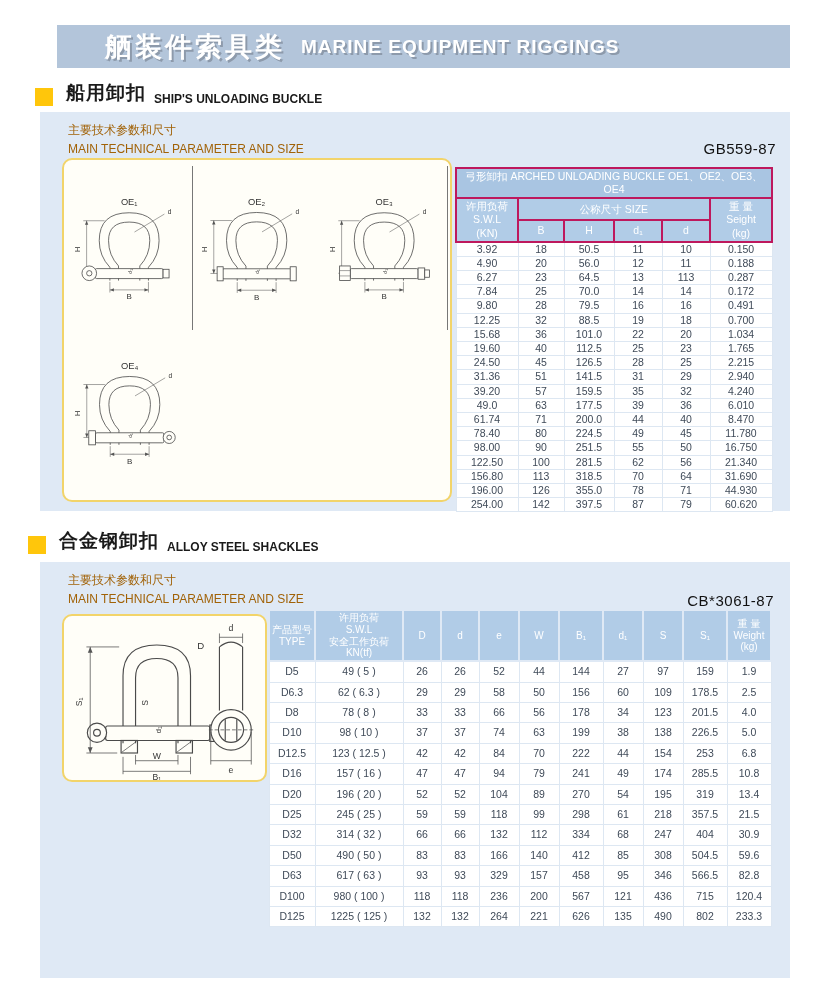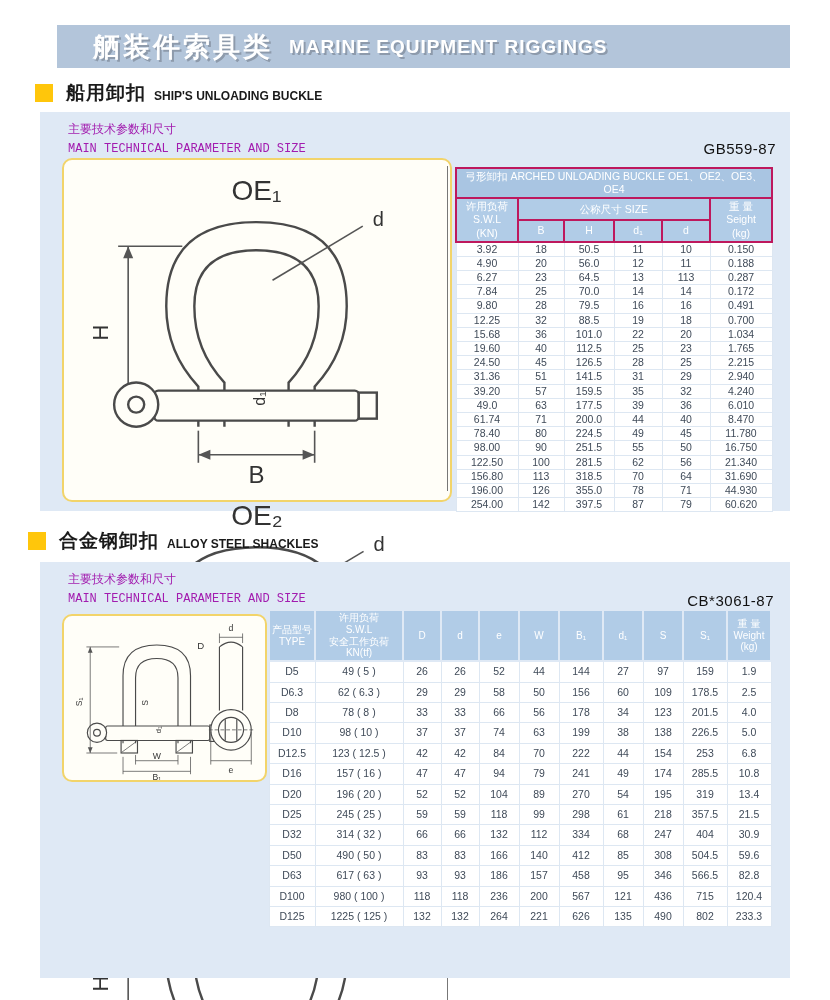--- a/index.html
+++ b/index.html
@@ -1,47 +1,47 @@
 <!DOCTYPE html>
 <html><head>
 <meta charset="utf-8">
 <style>
   html,body{margin:0;padding:0;background:#fff;}
   .page{position:relative;width:830px;height:1000px;background:#fff;overflow:hidden;
         font-family:"Liberation Sans","DejaVu Sans",sans-serif;}
 
   
   .banner{position:absolute;left:57px;top:25px;width:733px;height:43px;background:#b3c5da;
-          display:flex;align-items:center;padding-left:36px;box-sizing:border-box;}
+          display:flex;align-items:center;padding-left:48px;box-sizing:border-box;}
   .banner .zh{font-size:27px;font-weight:bold;color:#fff;letter-spacing:3px;
               text-shadow:2px 2px 0 #8d9aab;}
   .banner .en{font-size:19px;font-weight:bold;color:#fff;margin-left:16px;letter-spacing:1px;
               text-shadow:2px 2px 0 #8d9aab;}
 
   
-  .sec-head{position:absolute;display:flex;align-items:center;}
+  .sec-head{position:absolute;display:flex;align-items:flex-end;}
   #sec1-head{left:35px;top:80px;}
   #sec2-head{left:28px;top:528px;}
   .bullet{width:18px;height:18px;background:#ffc60b;margin-right:13px;}
   .head-zh{font-size:19px;font-weight:bold;color:#1a1a1a;letter-spacing:1px;}
   .head-en{font-size:12px;font-weight:bold;color:#1a1a1a;margin-left:8px;margin-top:5px;}
 
   
   .panel{position:absolute;left:40px;width:750px;background:#dfe9f5;}
   #panel1{top:112px;height:399px;}
   #panel2{top:562px;height:416px;}
-  .subtitle{position:absolute;left:28px;top:9px;font-size:12px;color:#a21caf;line-height:1.55;font-family:Liberation Mono, monospace;}
+  .subtitle{position:absolute;left:28px;top:9px;font-size:12px;color:#a16207;line-height:1.55;}
   .standard{position:absolute;font-size:15px;color:#111;letter-spacing:0.5px;}
   #std1{right:14px;top:28px;}
   #std2{right:16px;top:30px;}
 
   
   .dbox{position:absolute;background:#fffef8;border:2px solid #f2d46a;border-radius:10px;box-sizing:border-box;}
   #dbox1{left:22px;top:46px;width:390px;height:344px;display:grid;
-         grid-template-columns:1fr;grid-template-rows:1fr 1fr;padding:6px 2px;}
+         grid-template-columns:1fr 1fr 1fr;grid-template-rows:1fr 1fr;padding:6px 2px;}
   #dbox1 .dcell{position:relative;}
   #dbox1 .dcell:nth-child(odd){border-right:1.5px solid #777;}
   #dbox1 svg{width:100%;height:100%;display:block;}
   #dbox2{left:22px;top:52px;width:205px;height:168px;padding:2px 0;}
   #dbox2 svg{width:200px;height:162px;display:block;}
 
   svg text{font-family:"Liberation Sans","DejaVu Sans",sans-serif;fill:#333;}
   .dline{stroke:#4a4a4a;stroke-width:1.2;fill:none;}
   .dfill{stroke:#4a4a4a;stroke-width:1.2;fill:#fffef8;}
   .dim{stroke:#555;stroke-width:0.8;fill:none;}
@@ -576,21 +576,21 @@
             <td>85</td>
             <td>308</td>
             <td>504.5</td>
             <td>59.6</td>
           </tr>
           <tr>
             <td>D63</td>
             <td>617 ( 63 )</td>
             <td>93</td>
             <td>93</td>
-            <td>186</td>
+            <td>329</td>
             <td>157</td>
             <td>458</td>
             <td>95</td>
             <td>346</td>
             <td>566.5</td>
             <td>82.8</td>
           </tr>
           <tr>
             <td>D100</td>
             <td>980 ( 100 )</td>

